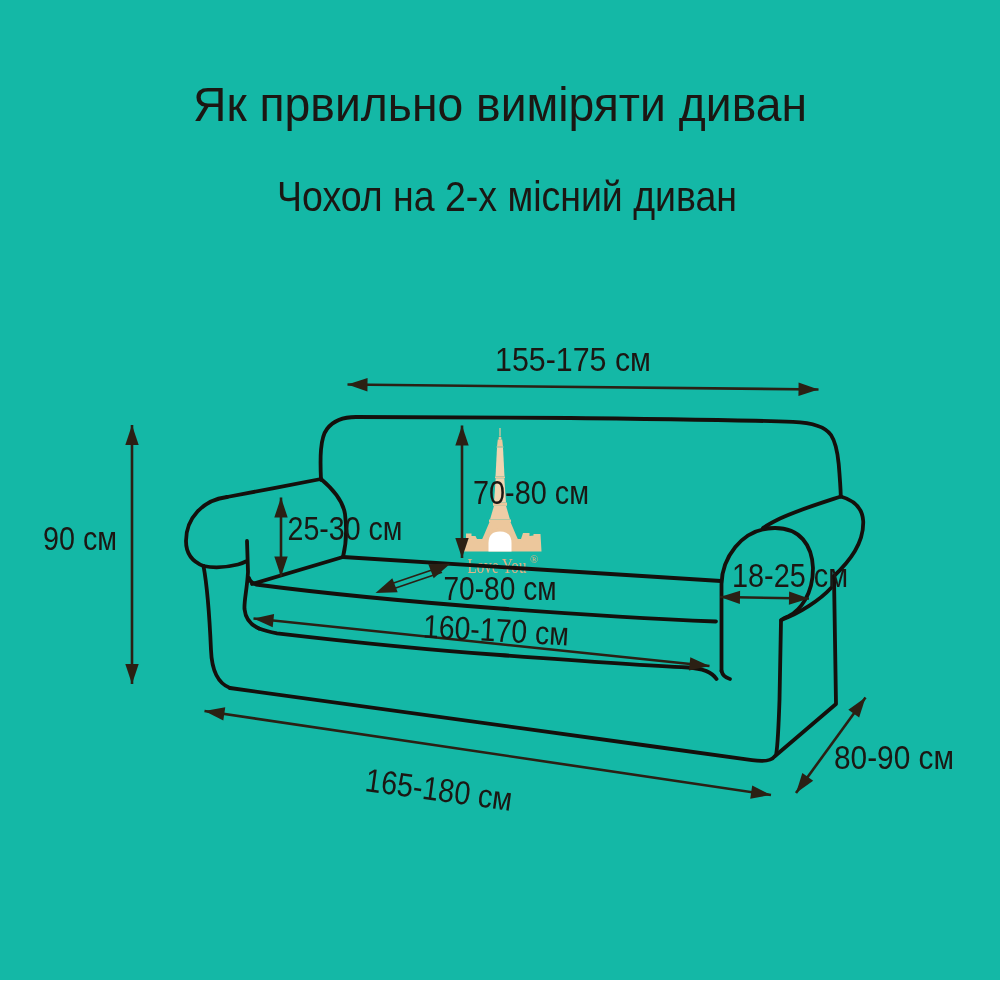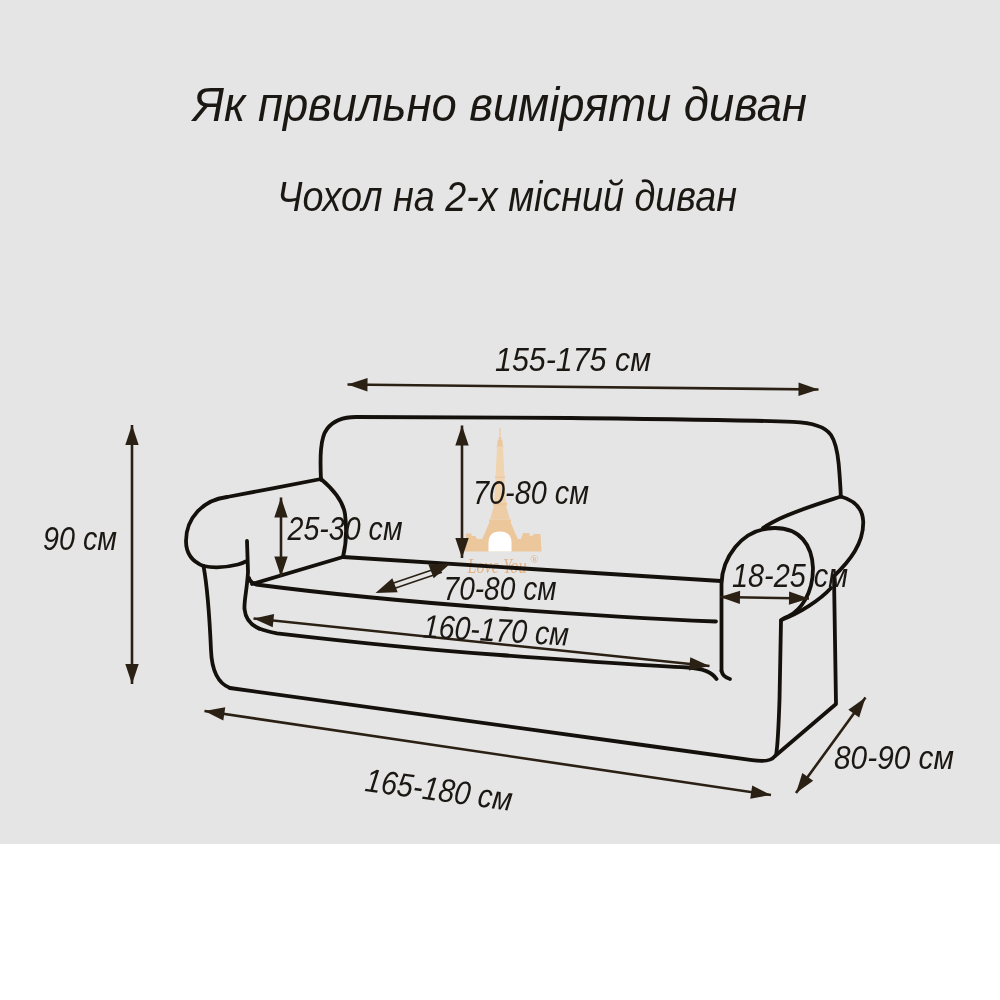--- a/index.html
+++ b/index.html
@@ -1,16 +1,16 @@
 <!DOCTYPE html>
 <html><head>
 <meta charset="utf-8">
 <style>
 html,body{margin:0;padding:0;background:#ffffff;}
-#page{position:relative;width:1000px;height:844px;background:#e5e5e5;overflow:hidden;font-style:italic;}
+#page{position:relative;width:1000px;height:980px;background:#14b8a6;overflow:hidden;}
 text{font-family:"Liberation Sans",sans-serif;fill:#1b1713;}
 </style>
 </head>
 <body>
 
 <div id="page">
 <svg width="1000" height="1000" viewBox="0 0 1000 1000">
 <defs>
 <marker id="ah" markerUnits="userSpaceOnUse" markerWidth="26" markerHeight="18" refX="24" refY="9" orient="auto">
           <path d="M24,9 L4,2.3 L4,15.7 Z" fill="#2b2014"></path>

